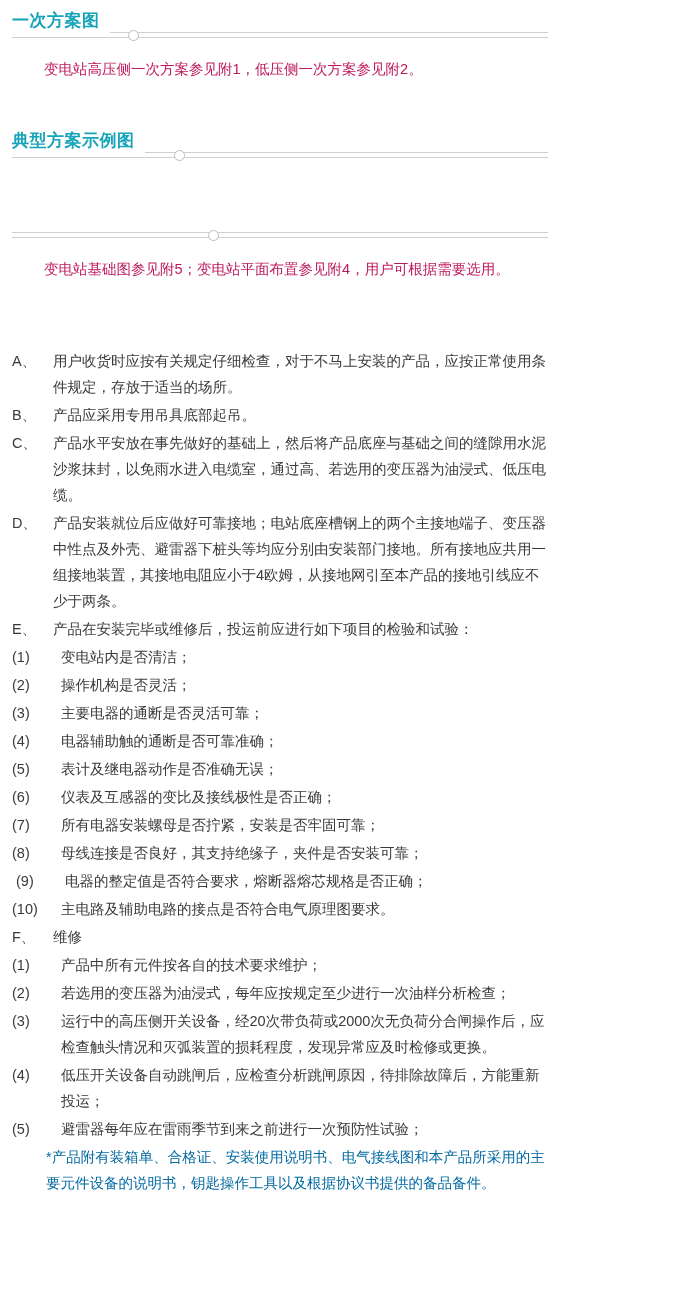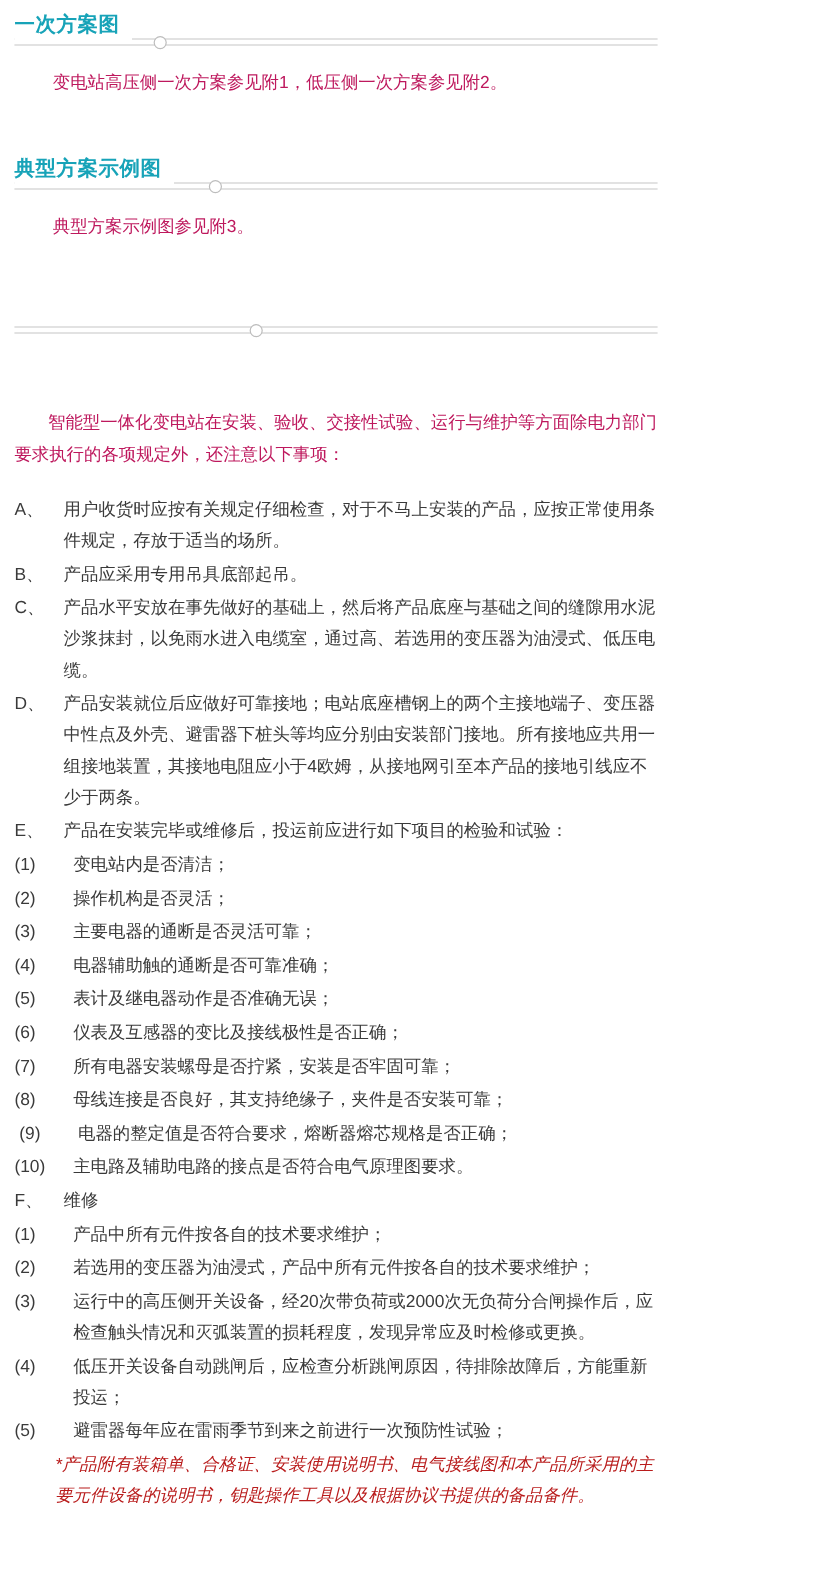--- a/index.html
+++ b/index.html
@@ -112,24 +112,23 @@
     text-align: left;
   }
   .item.num.wide > .marker {
     letter-spacing: 0;
   }
   .item .txt { display: block; margin-left: 15px; }
 
   .footnote {
     font-size: 14.5px;
     line-height: 26px;
-    color: #b91c1c;
+    color: #0369a1;
     padding-left: 34px;
     margin-top: 2px;
-    font-style: italic;
   }
 </style>
 </head>
 <body>
 
 <div class="page">
 
   <div class="section-head head-gap-top">
     <span class="title">一次方案图</span>
     <span class="rule">
@@ -143,36 +142,35 @@
   <div class="spacer-lg"></div>
 
   <div class="section-head">
     <span class="title">典型方案示例图</span>
     <span class="rule">
       <span class="line-a"></span>
       <span class="line-b"></span>
       <span class="dot" style="left:162px;"></span>
     </span>
   </div>
-  <p class="para indent-note">典型方案示例图参见附3。</p>
 
   <div class="spacer-lg"></div>
 
   <div class="section-head">
     <span class="rule">
       <span class="line-a"></span>
       <span class="line-b"></span>
       <span class="dot" style="left:196px;"></span>
     </span>
   </div>
+  <p class="para indent-note">变电站基础图参见附5；变电站平面布置参见附4，用户可根据需要选用。</p>
 
   <div class="spacer-lg"></div>
 
 
-  <p class="para first-indent">智能型一体化变电站在安装、验收、交接性试验、运行与维护等方面除电力部门要求执行的各项规定外，还注意以下事项：</p>
 
   <div class="spacer-sm"></div>
 
   <div class="item">
     <span class="marker">A、</span>
     <span class="txt">用户收货时应按有关规定仔细检查，对于不马上安装的产品，应按正常使用条件规定，存放于适当的场所。</span>
   </div>
   <div class="item">
     <span class="marker">B、</span>
     <span class="txt">产品应采用专用吊具底部起吊。</span>
@@ -235,21 +233,21 @@
     <span class="marker">F、</span>
     <span class="txt">维修</span>
   </div>
 
   <div class="item num">
     <span class="marker">(1)</span>
     <span class="txt">产品中所有元件按各自的技术要求维护；</span>
   </div>
   <div class="item num">
     <span class="marker">(2)</span>
-    <span class="txt">若选用的变压器为油浸式，产品中所有元件按各自的技术要求维护；</span>
+    <span class="txt">若选用的变压器为油浸式，每年应按规定至少进行一次油样分析检查；</span>
   </div>
   <div class="item num">
     <span class="marker">(3)</span>
     <span class="txt">运行中的高压侧开关设备，经20次带负荷或2000次无负荷分合闸操作后，应检查触头情况和灭弧装置的损耗程度，发现异常应及时检修或更换。</span>
   </div>
   <div class="item num">
     <span class="marker">(4)</span>
     <span class="txt">低压开关设备自动跳闸后，应检查分析跳闸原因，待排除故障后，方能重新投运；</span>
   </div>
   <div class="item num">

